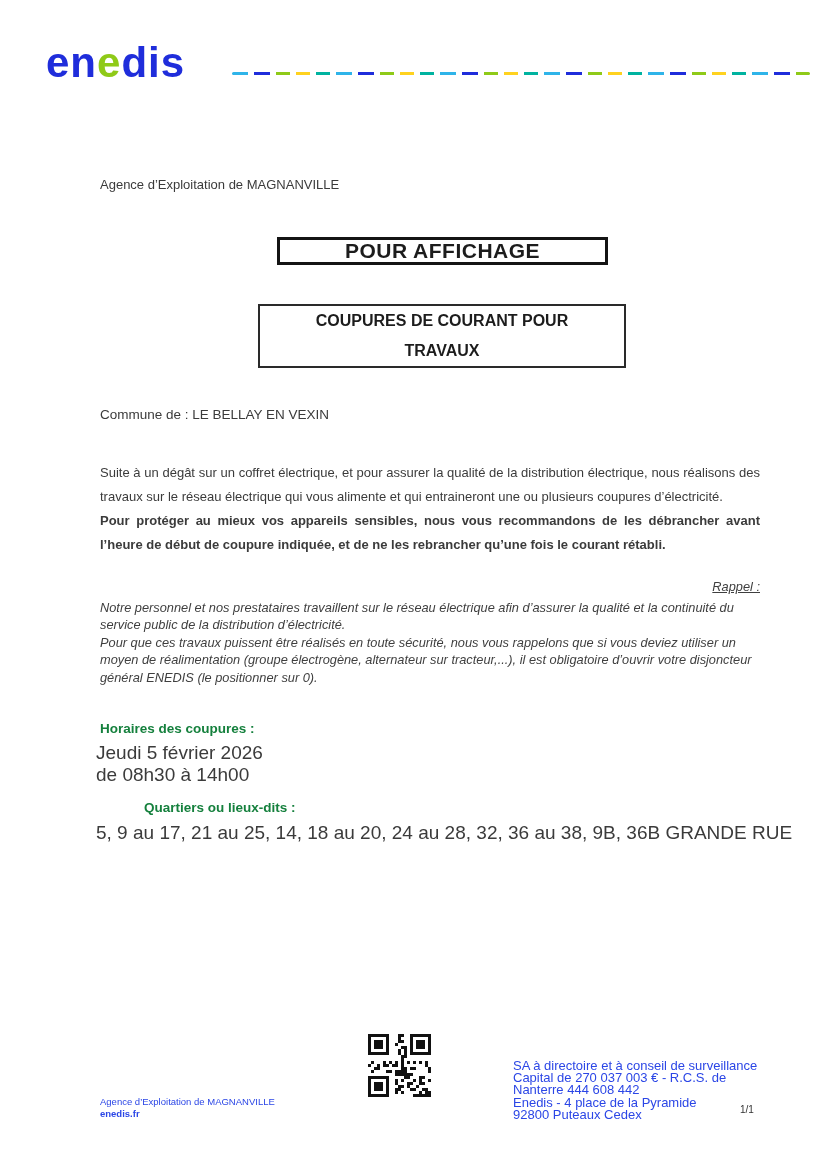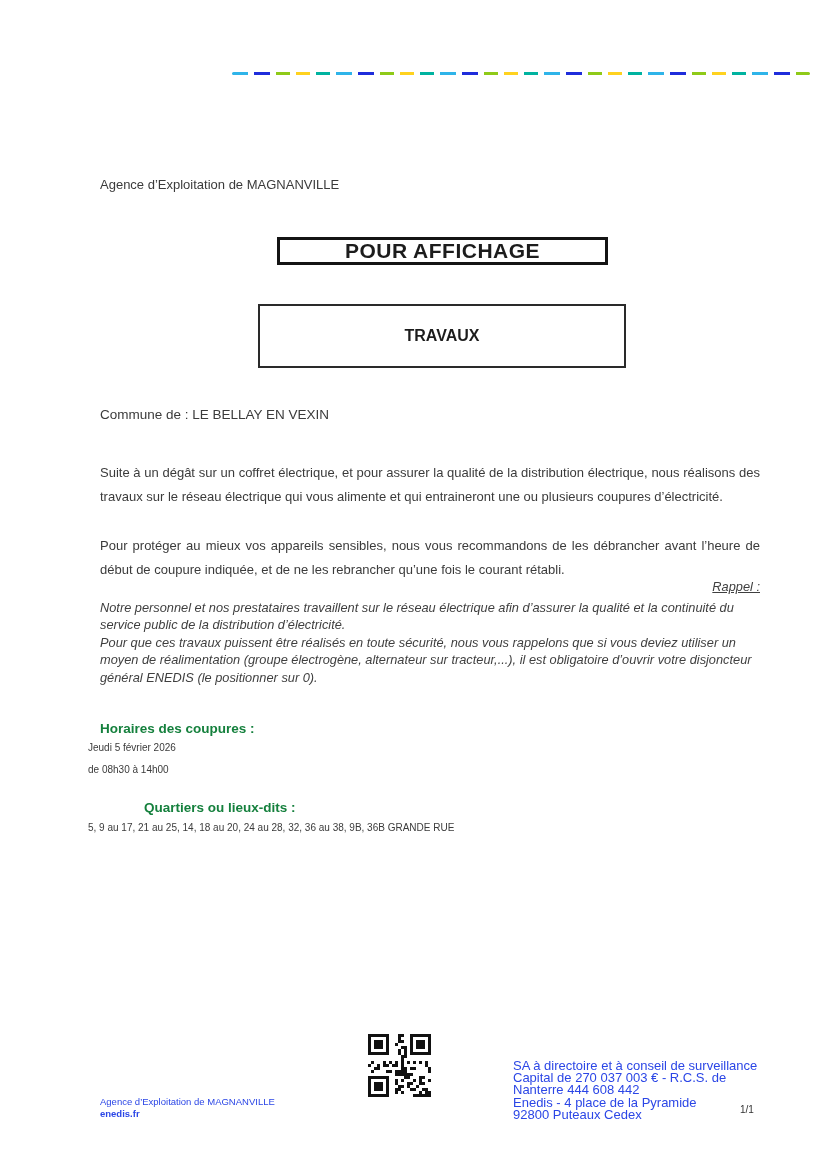--- a/index.html
+++ b/index.html
@@ -58,28 +58,28 @@
     font-size:16px;font-weight:700;color:var(--heading);
     line-height:30px;text-align:center;
   }
   
   .commune{position:absolute;left:100px;top:407px;font-size:13.5px;}
   .para{
     position:absolute;left:100px;width:660px;
     font-size:13px;line-height:24px;text-align:justify;
   }
   .para1{top:461px;}
-  .para2{top:534px;}
+  .para2{top:509px;font-weight:bold;}
   .rappel{
     position:absolute;left:100px;top:578px;width:660px;
     font-style:italic;font-size:12.8px;line-height:17.5px;color:#3f3f3f;
   }
   .rappel .label{text-decoration:underline;margin-bottom:3px;text-align:right;}
   .label-bold{position:absolute;left:100px;font-size:13.5px;font-weight:700;color:#15803d;}
-  .plain-line{position:absolute;left:88px;font-size:10px;}
+  .plain-line{position:absolute;left:96px;font-size:19px;}
   .horaires-label{top:721px;}
   .horaires-date{top:742px;}
   .horaires-time{top:764px;}
   .quartiers-label{top:800px;margin-left:44px;}
   .quartiers-value{top:822px;}
   
   .qr{position:absolute;left:368px;top:1034px;width:63px;height:63px;}
   .footer-right{
     position:absolute;left:513px;top:1060px;
     font-size:13px;line-height:12.2px;color:var(--footer-blue);
@@ -89,28 +89,32 @@
     font-size:9.5px;line-height:12.2px;color:var(--footer-blue);
   }
   .footer-left .site{font-weight:700;}
   .page-num{position:absolute;left:740px;top:1104px;font-size:10px;color:#333;}
 </style>
 </head>
 <body>
 
 <div class="page">
 
+  <div class="logo">
+    <span>en</span><span class="green">e</span><span>dis</span>
+  </div>
   <div class="brand-line"></div>
 
   <div class="agency">Agence d’Exploitation de MAGNANVILLE</div>
 
   <div class="banner1">
     <span>POUR AFFICHAGE</span>
   </div>
   <div class="banner2">
+    <div>COUPURES DE COURANT POUR</div>
     <div>TRAVAUX</div>
   </div>
 
   <div class="commune">Commune de : LE BELLAY EN VEXIN</div>
 
   <p class="para para1">Suite à un dégât sur un coffret électrique, et pour assurer la qualité de la distribution électrique, nous réalisons des travaux sur le réseau électrique qui vous alimente et qui entraineront une ou plusieurs coupures d’électricité.</p>
   <p class="para para2">Pour protéger au mieux vos appareils sensibles, nous vous recommandons de les débrancher avant l’heure de début de coupure indiquée, et de ne les rebrancher qu’une fois le courant rétabli.</p>
 
   <div class="rappel">
     <div class="label">Rappel :</div>

